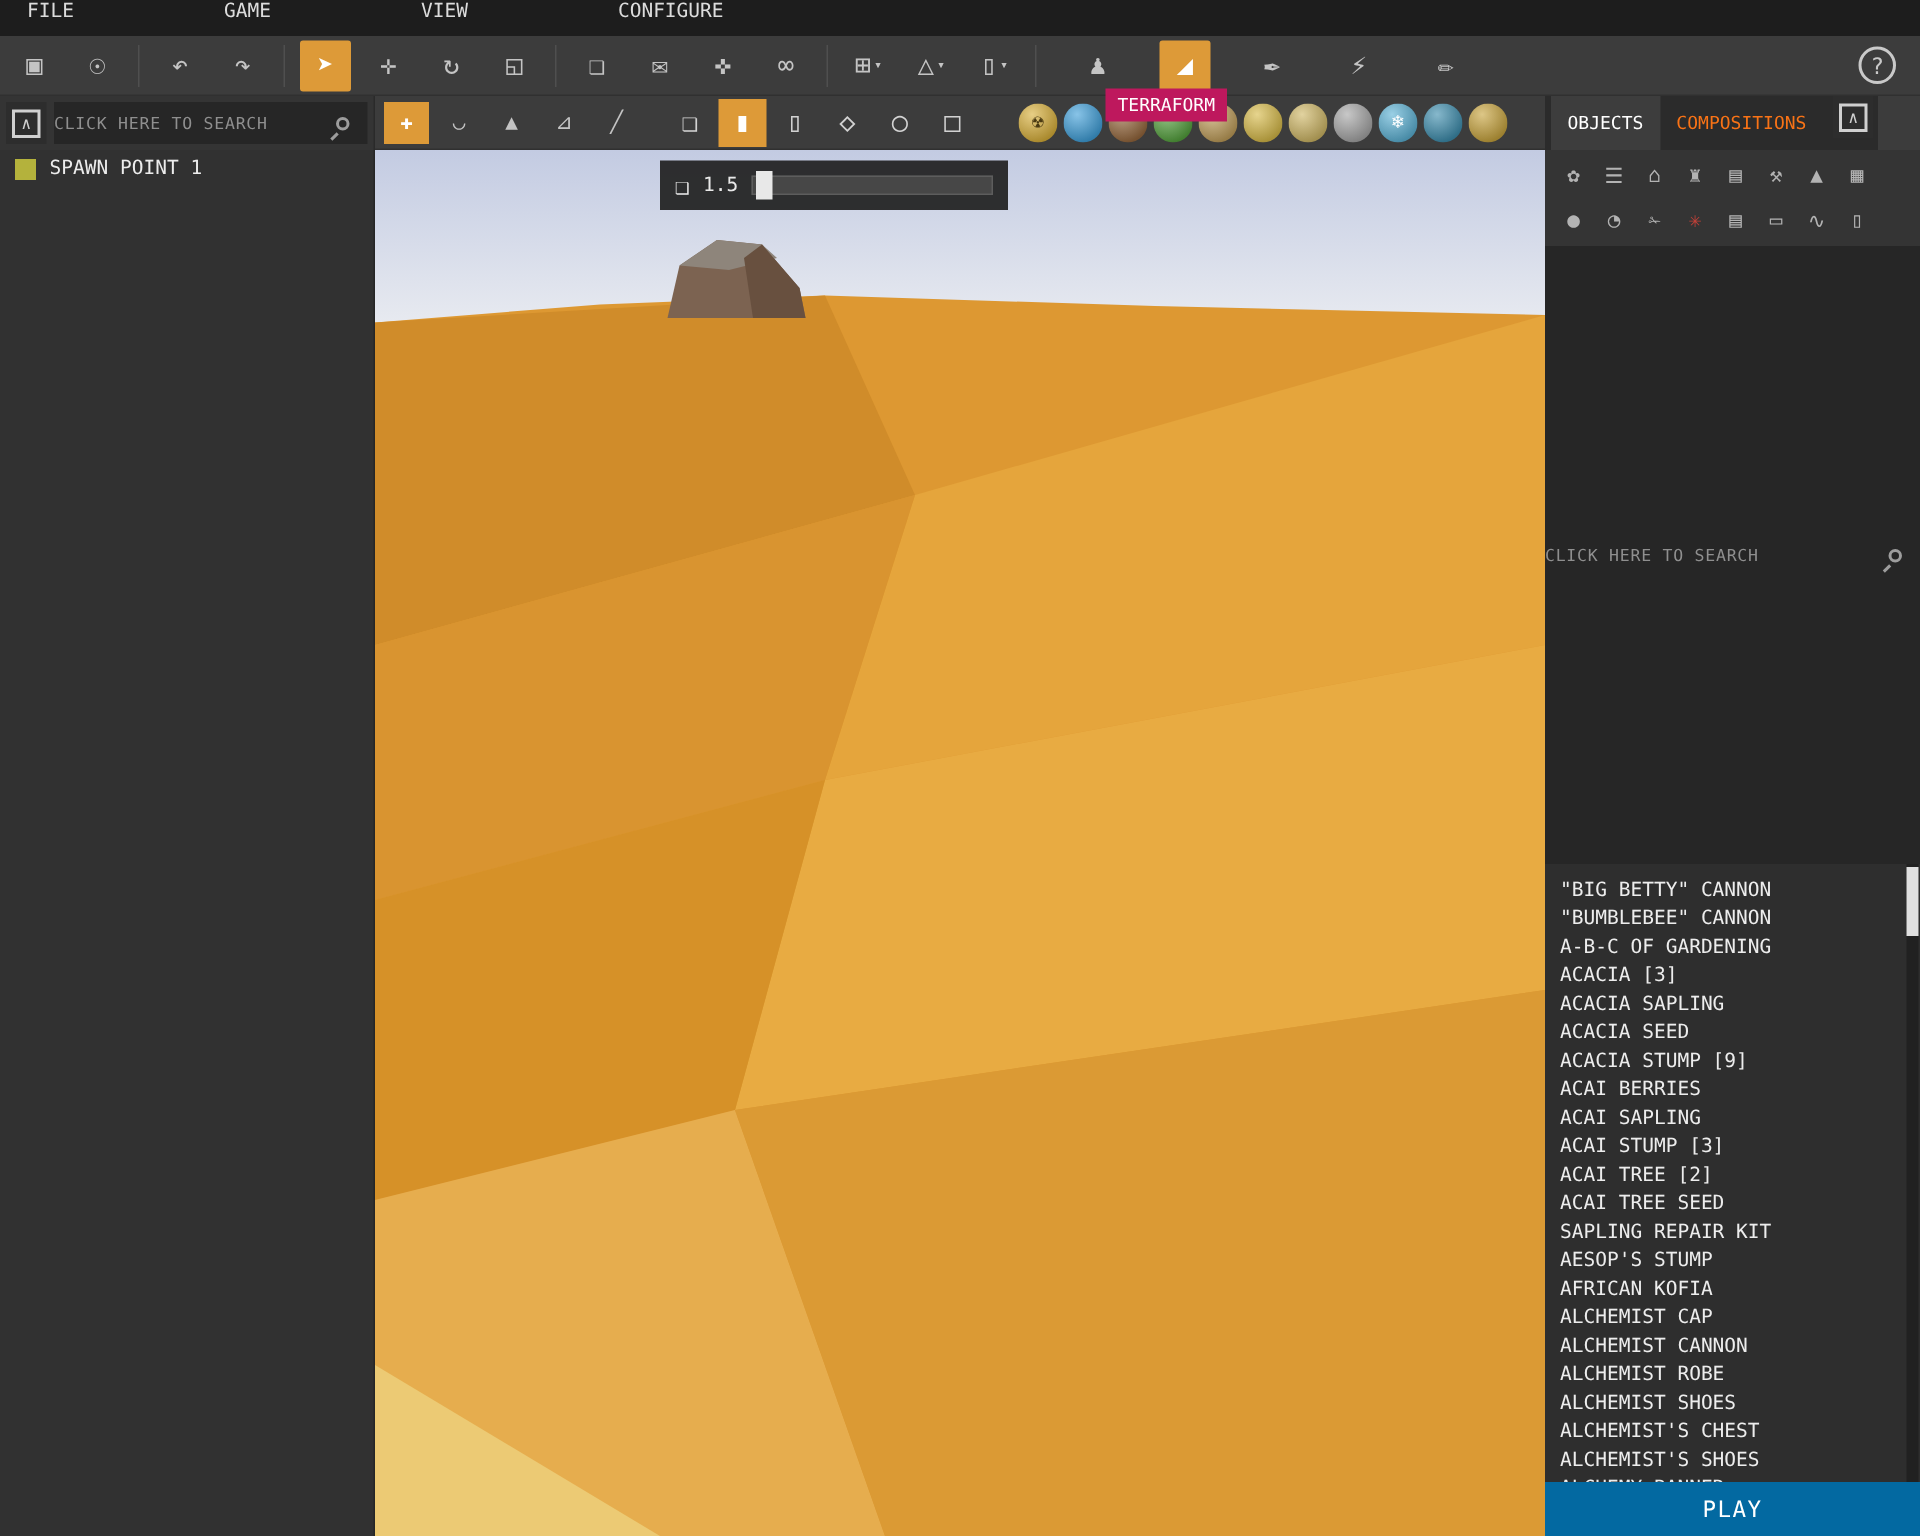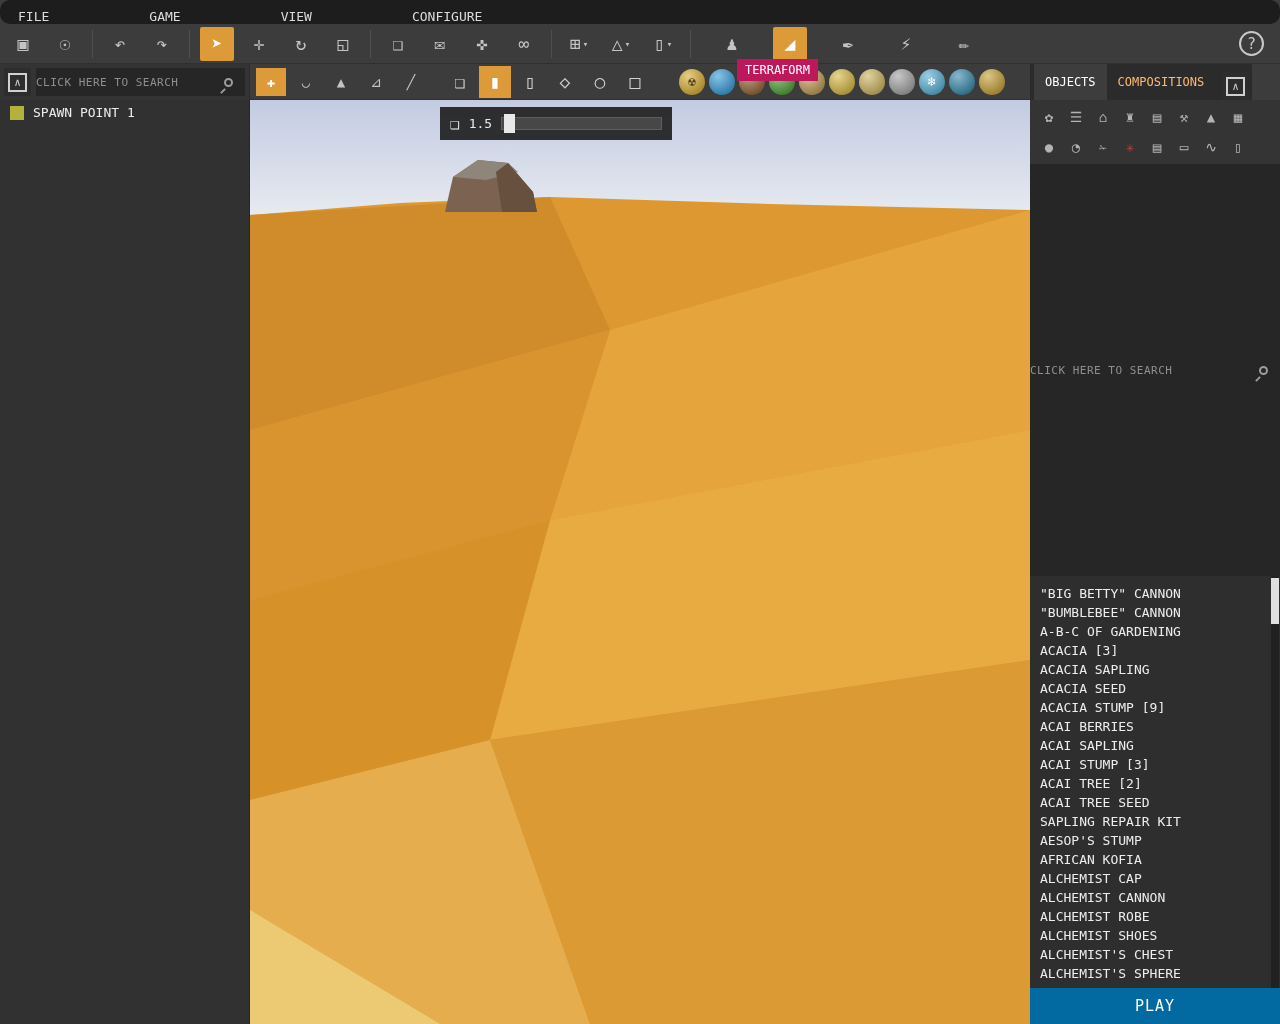--- a/index.html
+++ b/index.html
@@ -1,21 +1,21 @@
 <!DOCTYPE html>
 <html style="--accent: #dd9a38;"><head>
 <meta charset="utf-8">
 <style>
   *{margin:0;padding:0;box-sizing:border-box;}
   html,body{width:1280px;height:1024px;overflow:hidden;}
   body{background:#3c3c3c;font-family:"DejaVu Sans Mono",monospace;-webkit-font-smoothing:antialiased;}
   #app{position:relative;width:1280px;height:1024px;}
 
   
-  .menubar{position:absolute;top:0;left:0;width:100%;height:24px;background:#1d1d1d;display:flex;align-items:flex-end;z-index:5;border-radius:10px;}
+  .menubar{position:absolute;top:0;left:0;width:100%;height:24px;background:#1d1d1d;display:flex;align-items:flex-start;z-index:5;}
   .menu-items{display:flex;gap:100px;padding-left:18px;}
   .menu-item{color:#dcdcdc;font-size:13px;cursor:default;white-space:nowrap;}
 
   
   .toolbar1{position:absolute;top:24px;left:0;width:100%;height:40px;background:#3c3c3c;border-bottom:1px solid #303030;display:flex;align-items:center;padding-left:6px;z-index:4;}
   .tb-group{display:flex;gap:8px;align-items:center;}
   .tb-btn{width:34px;height:34px;display:flex;align-items:center;justify-content:center;color:#c4c4c4;font-size:18px;border-radius:2px;cursor:default;}
   .tb-btn .caret{font-size:9px;margin-left:2px;color:#c4c4c4;}
   .tb-btn.active{background:var(--accent,#dd9a38);color:#fff;}
   .tb-sep{width:1px;height:28px;background:#4f4f4f;margin:0 10px;}
@@ -35,23 +35,23 @@
   .mag::after{content:"";position:absolute;width:2px;height:6px;background:#9d9d9d;left:-4px;top:8px;transform:rotate(45deg);}
   .center-tools{width:780px;height:36px;background:#3c3c3c;display:flex;align-items:center;padding-left:6px;border-bottom:1px solid #303030;}
   .brush-group{display:flex;gap:5px;}
   .brush-btn{width:30px;height:28px;display:flex;align-items:center;justify-content:center;color:#c4c4c4;font-size:14px;}
   .brush-btn.active{background:var(--accent,#dd9a38);color:#fff;}
   .shape-group{display:flex;gap:3px;margin-left:18px;}
   .shape-btn{width:32px;height:32px;display:flex;align-items:center;justify-content:center;color:#d2d2d2;font-size:18px;}
   .shape-btn.active{background:var(--accent,#dd9a38);color:#fff;}
   .mat-group{display:flex;gap:4px;margin-left:28px;}
   .mat-circle{width:26px;height:26px;border-radius:50%;display:flex;align-items:center;justify-content:center;font-size:13px;background-image:radial-gradient(circle at 35% 28%, rgba(255,255,255,.38), rgba(0,0,0,.22) 75%);}
-  .right-head{width:222px;height:36px;background:#2b2b2b;display:flex;align-items:flex-end;}
+  .right-head{width:222px;height:36px;background:#2b2b2b;display:flex;align-items:flex-start;}
   .tabs{display:flex;height:36px;padding-left:4px;}
-  .tab{padding:0 11px;height:36px;display:flex;align-items:center;color:#fdba74;font-size:12px;white-space:nowrap;}
+  .tab{padding:0 11px;height:36px;display:flex;align-items:center;color:#f97316;font-size:12px;white-space:nowrap;}
   .tab.active{background:#3d3d3d;color:#fff;}
   .right-head .collapse-btn{margin-left:auto;margin-right:3px;}
 
   
   .leftpanel{position:absolute;top:100px;left:0;width:250px;height:924px;background:#313131;border-right:1px solid #262626;}
   .hier-item{display:flex;align-items:center;gap:9px;padding:5px 10px;color:#ececec;font-size:13px;}
   .swatch{width:14px;height:14px;flex:none;}
 
   
   .viewport{position:absolute;top:100px;left:250px;width:780px;height:924px;overflow:hidden;background:#dd9832;}
@@ -524,21 +524,21 @@
 
           <div class="obj-item">
             <span>ALCHEMIST SHOES</span>
           </div>
 
           <div class="obj-item">
             <span>ALCHEMIST'S CHEST</span>
           </div>
 
           <div class="obj-item">
-            <span>ALCHEMIST'S SPHERE</span>
+            <span>ALCHEMIST'S SHOES</span>
           </div>
 
           <div class="obj-item">
             <span>ALCHEMY BANNER</span>
           </div>
 
         </div>
       <div class="scrollbar">
         <div class="scroll-thumb"></div>
       </div>

